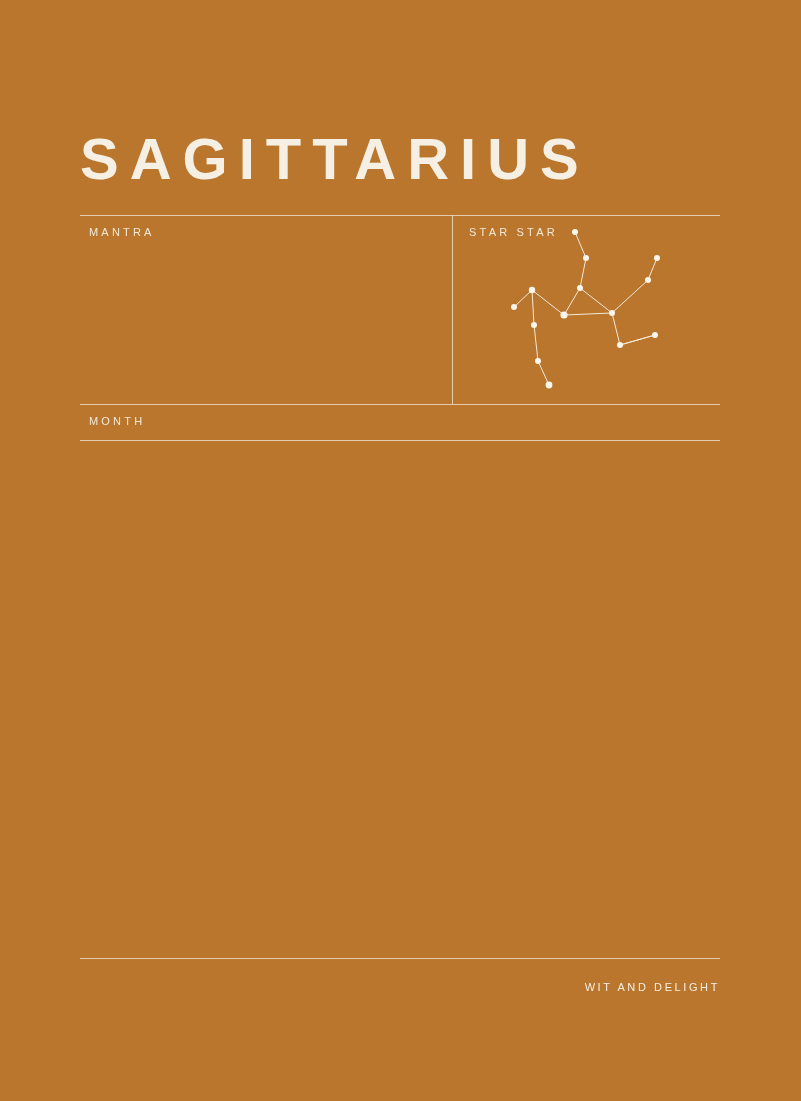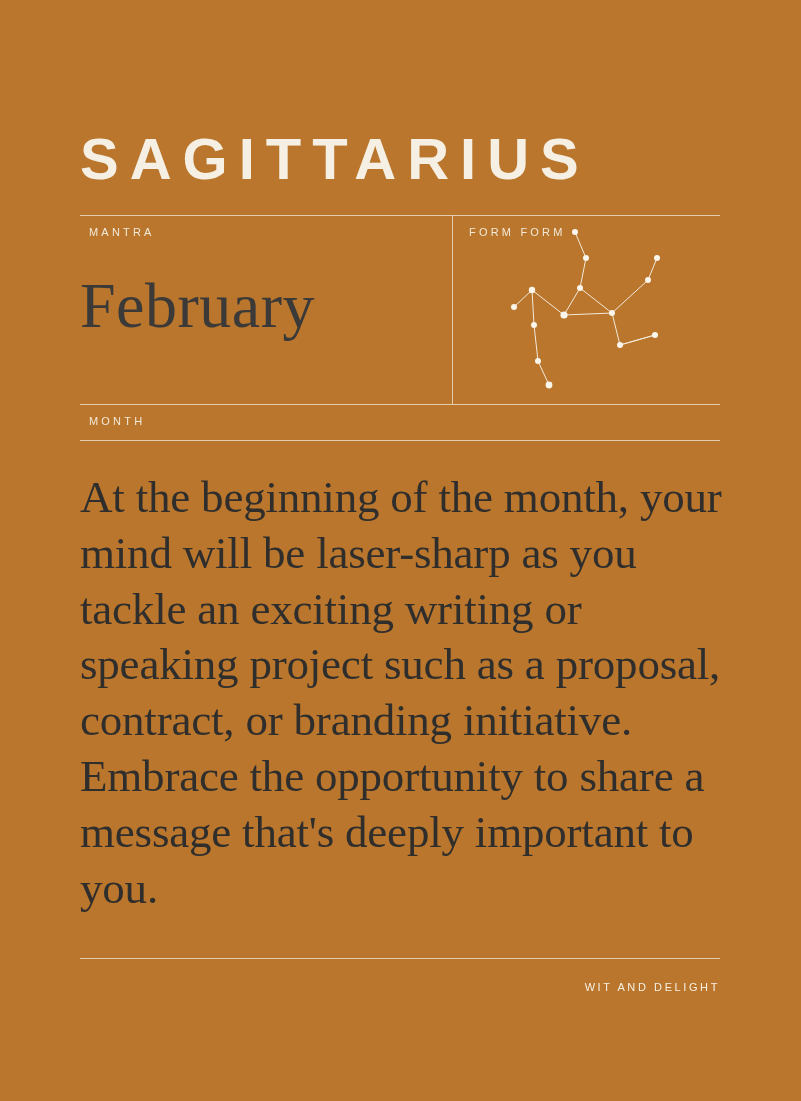--- a/index.html
+++ b/index.html
@@ -122,24 +122,23 @@
 <div class="poster">
 
   <div class="title">SAGITTARIUS</div>
 
   <div class="rule rule-top"></div>
   <div class="vrule"></div>
   <div class="rule rule-mid"></div>
   <div class="rule rule-bot"></div>
 
   <div class="label label-month">MANTRA</div>
-  <div class="label label-starform">FORM FORM</div>
+  <div class="label label-starform">STAR STAR</div>
   <div class="label label-mantra">MONTH</div>
 
-  <div class="month-value">February</div>
 
   <div class="constellation">
     <svg width="269" height="189" viewBox="0 0 269 189" aria-hidden="true">
       <g stroke="#f6f0e4" stroke-width="1" fill="none" opacity="0.95">
         <polyline points="80,75 112,100 128,73 134,43 123,17"></polyline>
         <polyline points="112,100 160,98 196,65 205,43"></polyline>
         <polyline points="160,98 168,130 203,120"></polyline>
         <polyline points="168,130 203,120"></polyline>
         <polyline points="80,75 82,110 86,146 97,170"></polyline>
         <polyline points="80,75 62,92"></polyline>
@@ -157,18 +156,17 @@
         <circle cx="168" cy="130" r="3"></circle>
         <circle cx="203" cy="120" r="3"></circle>
         <circle cx="82" cy="110" r="3"></circle>
         <circle cx="86" cy="146" r="3"></circle>
         <circle cx="97" cy="170" r="3.4"></circle>
         <circle cx="62" cy="92" r="3"></circle>
       </g>
     </svg>
   </div>
 
-  <div class="mantra">At the beginning of the month, your mind will be laser-sharp as you tackle an exciting writing or speaking project such as a proposal, contract, or branding initiative. Embrace the opportunity to share a message that's deeply important to you.</div>
 
   <div class="rule rule-foot"></div>
   <div class="footer">WIT AND DELIGHT</div>
 
 </div>
 
 </body></html>

